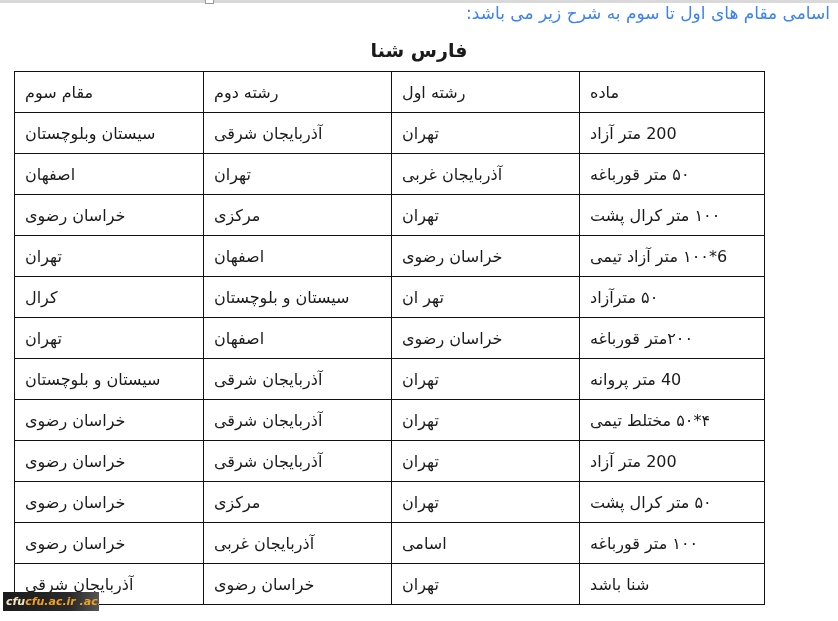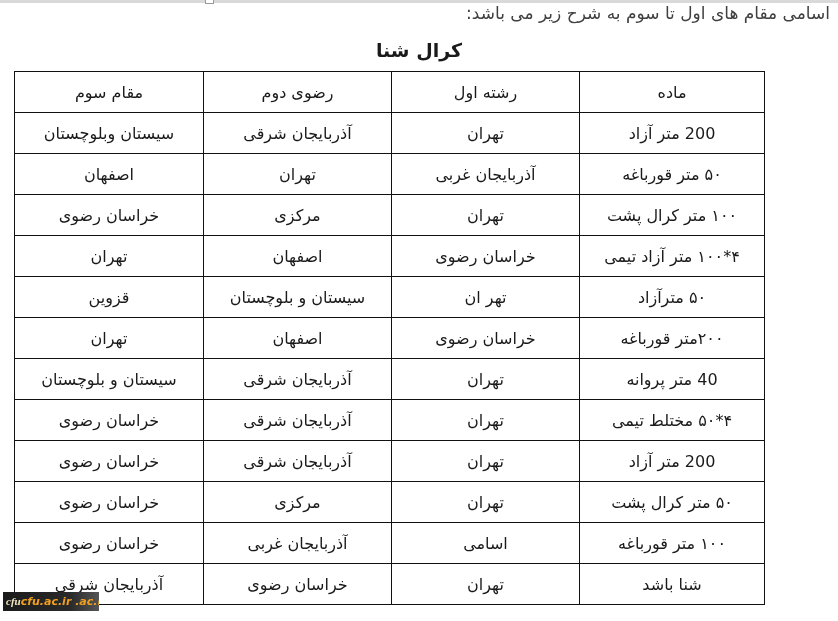--- a/index.html
+++ b/index.html
@@ -28,21 +28,21 @@
       border: 1px solid #9a9a9a;
       border-top: none;
       background: #ffffff;
     }
     .intro {
       position: absolute;
       right: 8px; top: 1px;
       direction: rtl;
       font-size: 17px;
       line-height: 24px;
-      color: #404040;
+      color: #3b82f6;
       white-space: nowrap;
     }
     .section-title {
       position: absolute;
       left: 0; top: 36px;
       width: 838px;
       text-align: center;
       direction: rtl;
       font-size: 19px;
       font-weight: bold;
@@ -57,21 +57,21 @@
       border-collapse: collapse;
       direction: rtl;
       table-layout: fixed;
     }
     table.results th, table.results td {
       border: 1.5px solid #111111;
       height: 40px;
       padding: 0 10px;
       font-size: 16px;
       font-weight: normal;
-      text-align: center;
+      text-align: left;
       white-space: nowrap;
       overflow: hidden;
       color: #1a1a1a;
     }
     col.c-event { width: 185px; }
     col.c-first { width: 188px; }
     col.c-second { width: 188px; }
     col.c-third { width: 189px; }
     .watermark {
       position: absolute;
@@ -82,46 +82,46 @@
       font-style: italic;
       font-weight: bold;
       font-size: 11px;
       line-height: 19px;
       color: #f0a020;
       padding-left: 3px;
       box-sizing: border-box;
       white-space: nowrap;
       overflow: hidden;
     }
-    .watermark .wm-prefix { color: #f3e6c0; font-family: Liberation Serif, serif; }
+    .watermark .wm-prefix { color: #f3e6c0; }
   </style>
 </head>
 <body>
 
 <div class="top-bar"></div>
 <div class="top-marker"></div>
 
 <div class="intro">اسامی مقام های اول تا سوم به شرح زیر می باشد:</div>
 
 <div class="section-title">
-  <span>کرال شنا</span>
+  <span>فارس شنا</span>
 </div>
 
 <table class="results">
   <colgroup>
     <col class="c-event">
     <col class="c-first">
     <col class="c-second">
     <col class="c-third">
   </colgroup>
   <thead>
     <tr>
       <th>ماده</th>
       <th>رشته اول</th>
-      <th>رضوی دوم</th>
+      <th>رشته دوم</th>
       <th>مقام سوم</th>
     </tr>
   </thead>
   <tbody>
     <tr>
       <td>200 متر آزاد</td>
       <td>تهران</td>
       <td>آذربایجان شرقی</td>
       <td>سیستان وبلوچستان</td>
     </tr>
@@ -131,30 +131,30 @@
       <td>تهران</td>
       <td>اصفهان</td>
     </tr>
     <tr>
       <td>۱۰۰ متر کرال پشت</td>
       <td>تهران</td>
       <td>مرکزی</td>
       <td>خراسان رضوی</td>
     </tr>
     <tr>
-      <td>۴*۱۰۰ متر آزاد تیمی</td>
+      <td>6*۱۰۰ متر آزاد تیمی</td>
       <td>خراسان رضوی</td>
       <td>اصفهان</td>
       <td>تهران</td>
     </tr>
     <tr>
       <td>۵۰ مترآزاد</td>
       <td>تهر ان</td>
       <td>سیستان و بلوچستان</td>
-      <td>قزوین</td>
+      <td>کرال</td>
     </tr>
     <tr>
       <td>۲۰۰متر قورباغه</td>
       <td>خراسان رضوی</td>
       <td>اصفهان</td>
       <td>تهران</td>
     </tr>
     <tr>
       <td>40 متر پروانه</td>
       <td>تهران</td>

